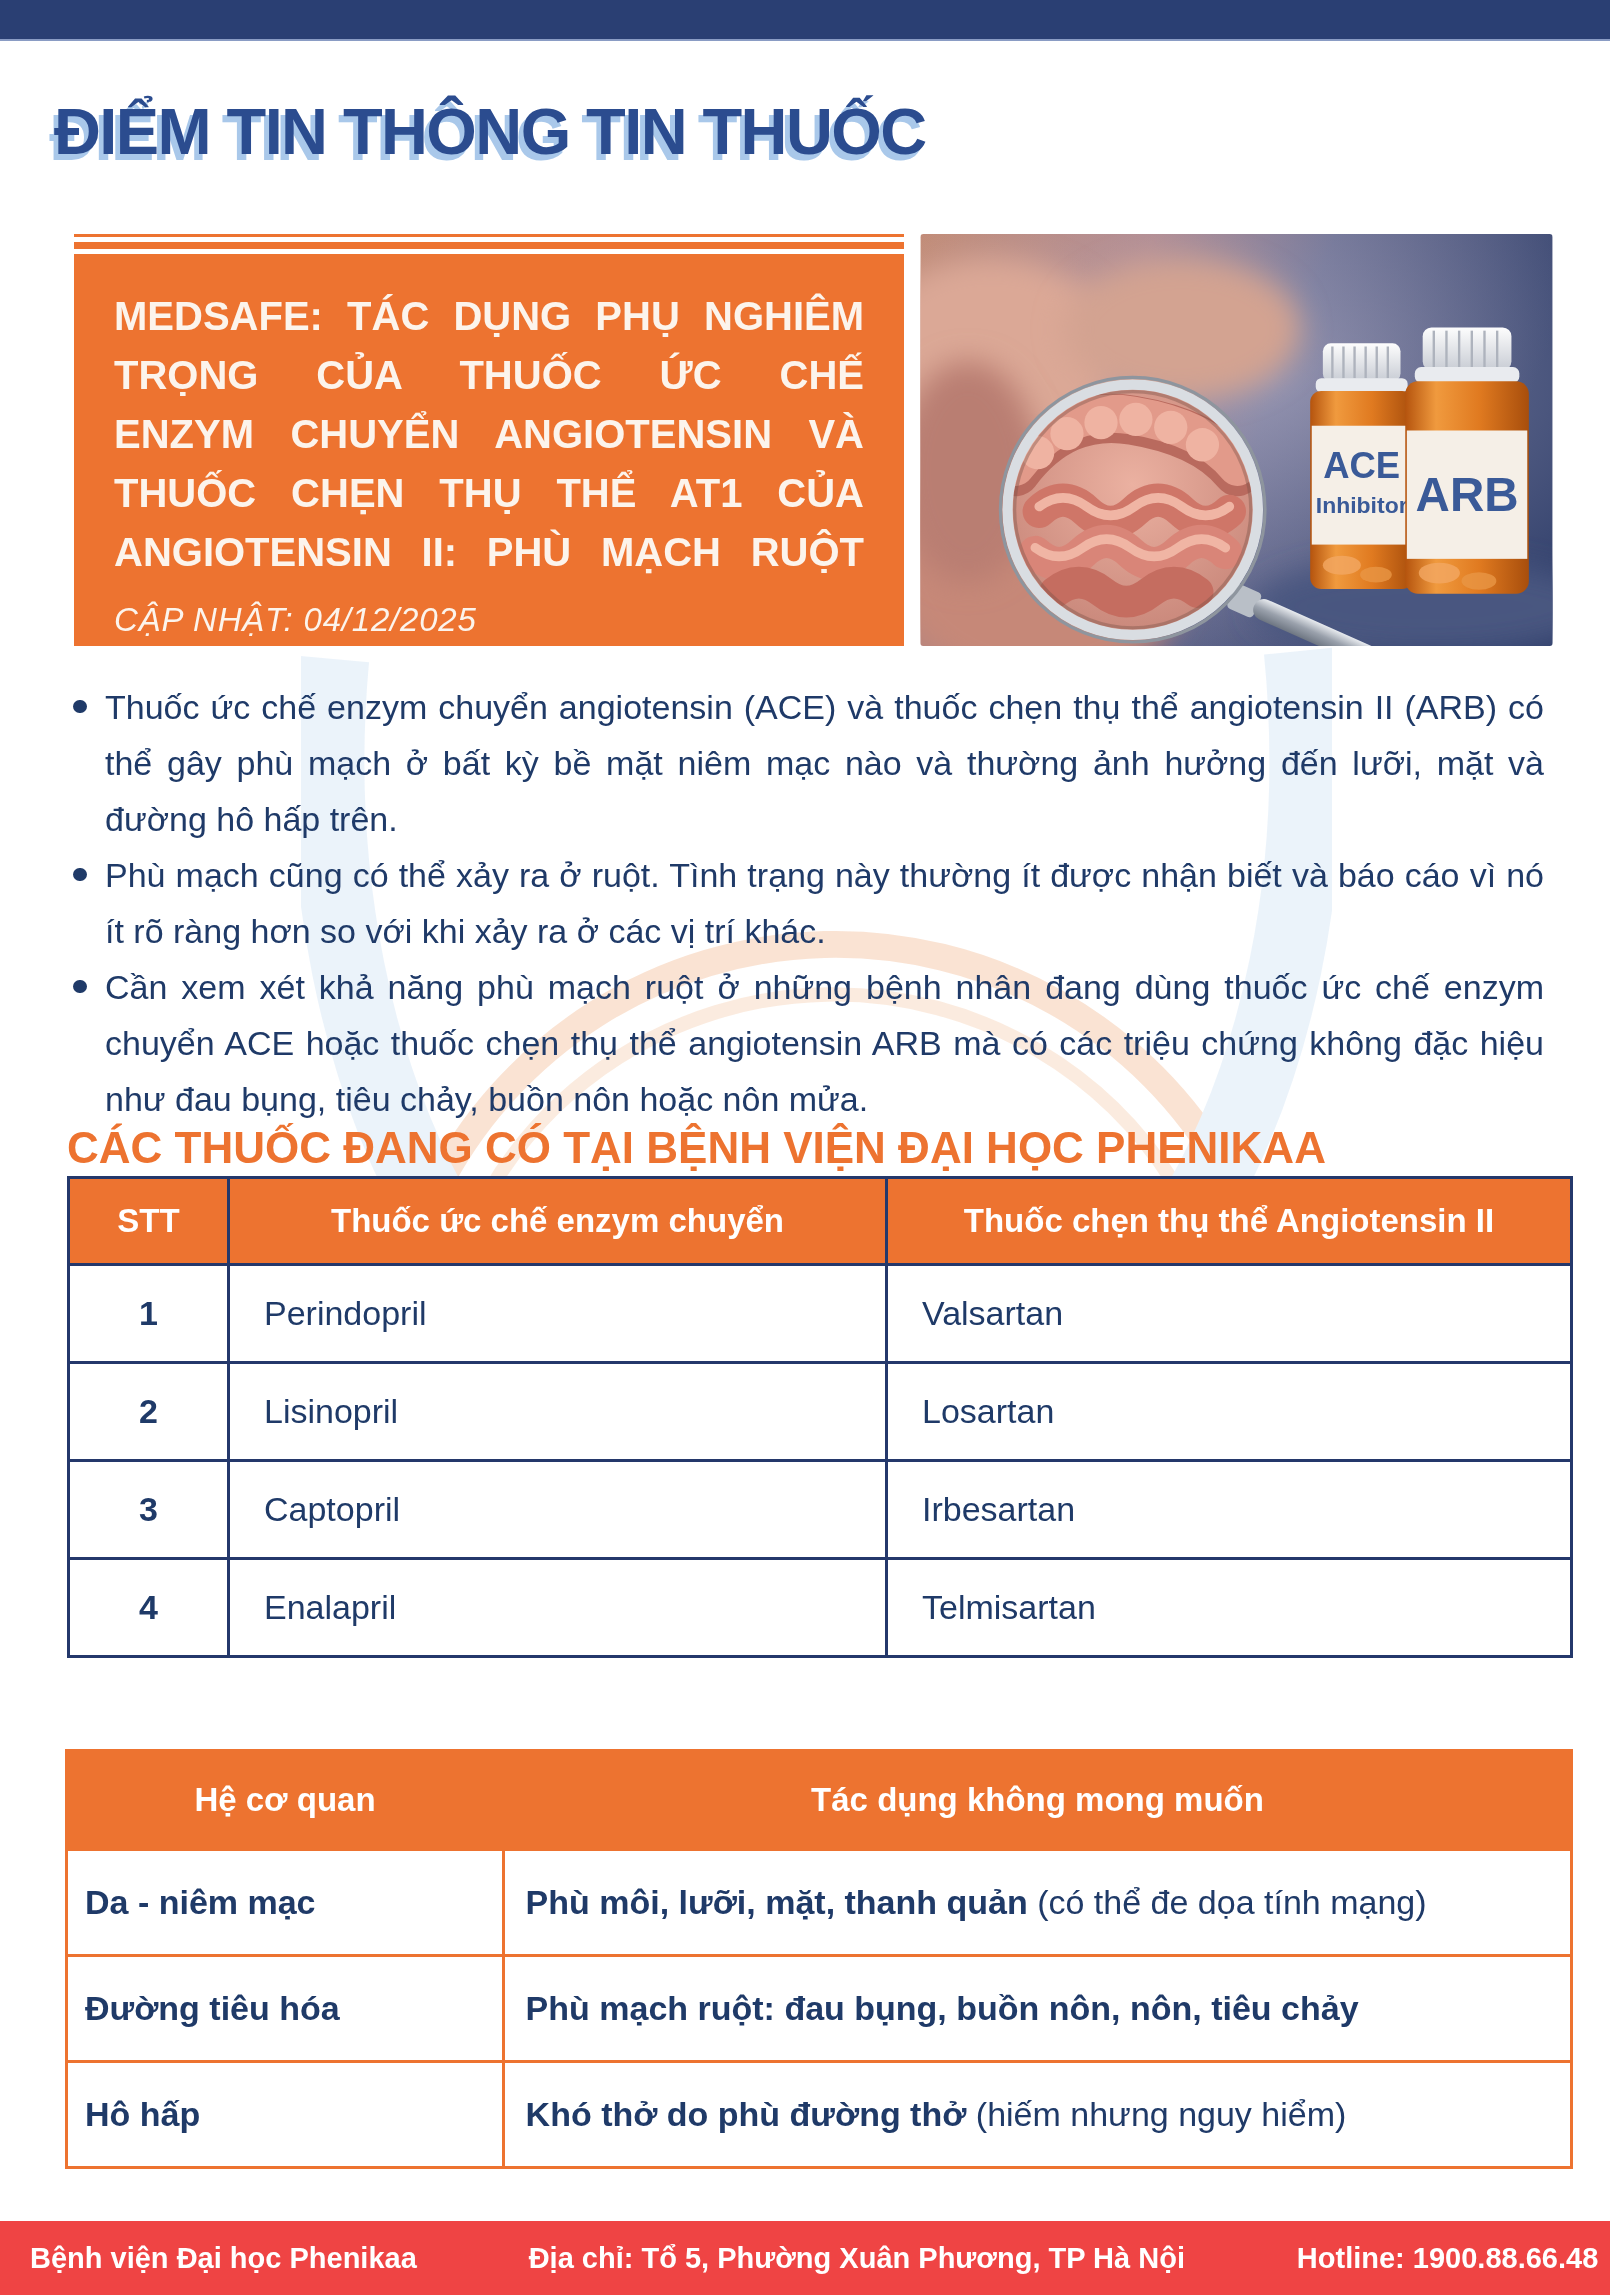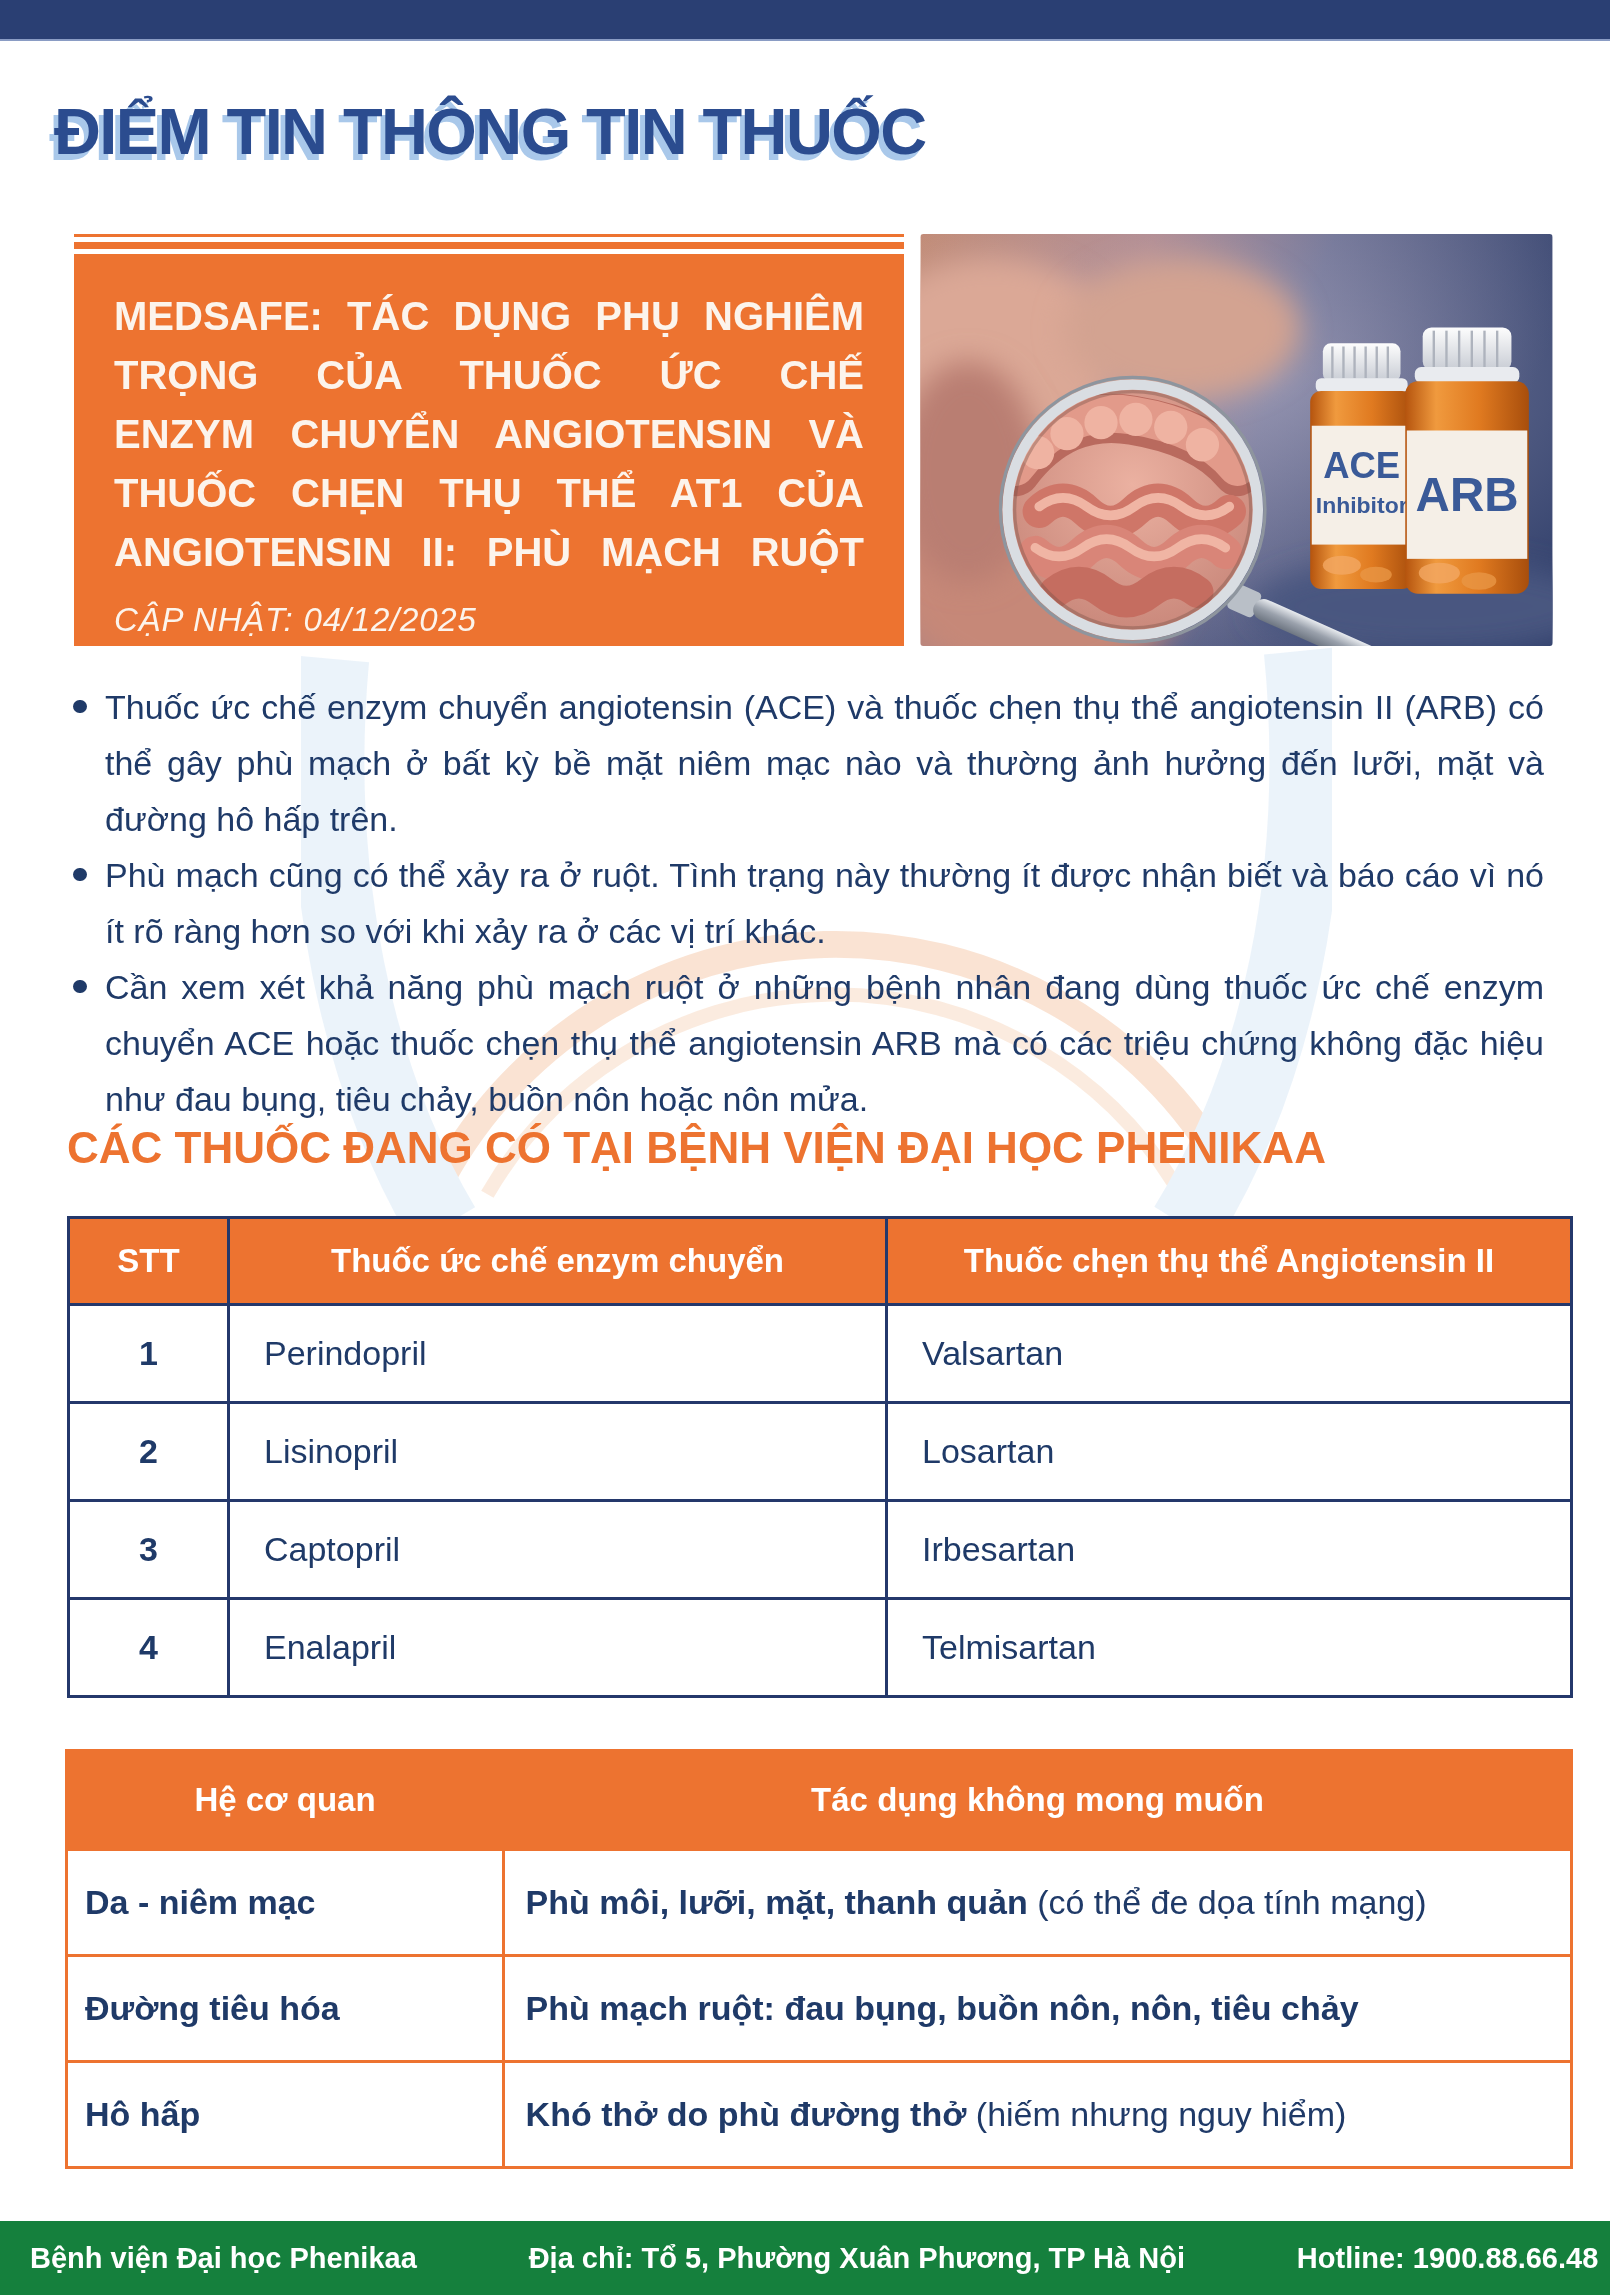--- a/index.html
+++ b/index.html
@@ -52,21 +52,21 @@
   }
   
   .sec-heading{
     position:absolute; left:67px; width:1502px;
     font-size:44px; font-weight:800; color:#ED7330; white-space:nowrap;
   }
   .sec1-heading{ top:1123px; }
   .sec2-heading{ top:1702px; }
   
   table{ border-collapse:collapse; table-layout:fixed; position:absolute; background:#fff; }
-  .tbl1{ left:67px; top:1216px; width:1502px; }
+  .tbl1{ left:67px; top:1176px; width:1502px; }
   .tbl1 th, .tbl1 td{ border:3.2px solid #24386B; }
   .tbl1 thead th{
     height:87px; background:#ED7330; color:#FFFFFF;
     font-size:33px; font-weight:700; text-align:center; vertical-align:middle;
   }
   .tbl1 tbody td{
     height:98px; font-size:34px; color:#1F3A68; vertical-align:middle;
   }
   .tbl1 td.num{ text-align:center; font-weight:700; }
   .tbl1 td.drug{ padding-left:34px; font-weight:400; }
@@ -76,21 +76,21 @@
     height:99px; background:#ED7330; color:#FFFFFF;
     font-size:33px; font-weight:700; text-align:center; vertical-align:middle;
   }
   .tbl2 tbody td{ height:106px; font-size:34px; color:#1F3A68; vertical-align:middle; }
   .tbl2 td.organ{ padding-left:17px; font-weight:700; }
   .tbl2 td.effect{ padding-left:20.6px; }
   .tbl2 td.effect .b{ font-weight:700; }
   
   .footer{
     position:absolute; left:0; top:2221px; width:1611px; height:75px;
-    background:#15803d; color:#FFFFFF;
+    background:#ef4444; color:#FFFFFF;
     display:flex; align-items:center; justify-content:space-between;
     padding:0 12.7px 0 30px;
     font-size:29px; font-weight:700;
   }
 </style>
 </head>
 <body>
 
 <div class="page">
 

